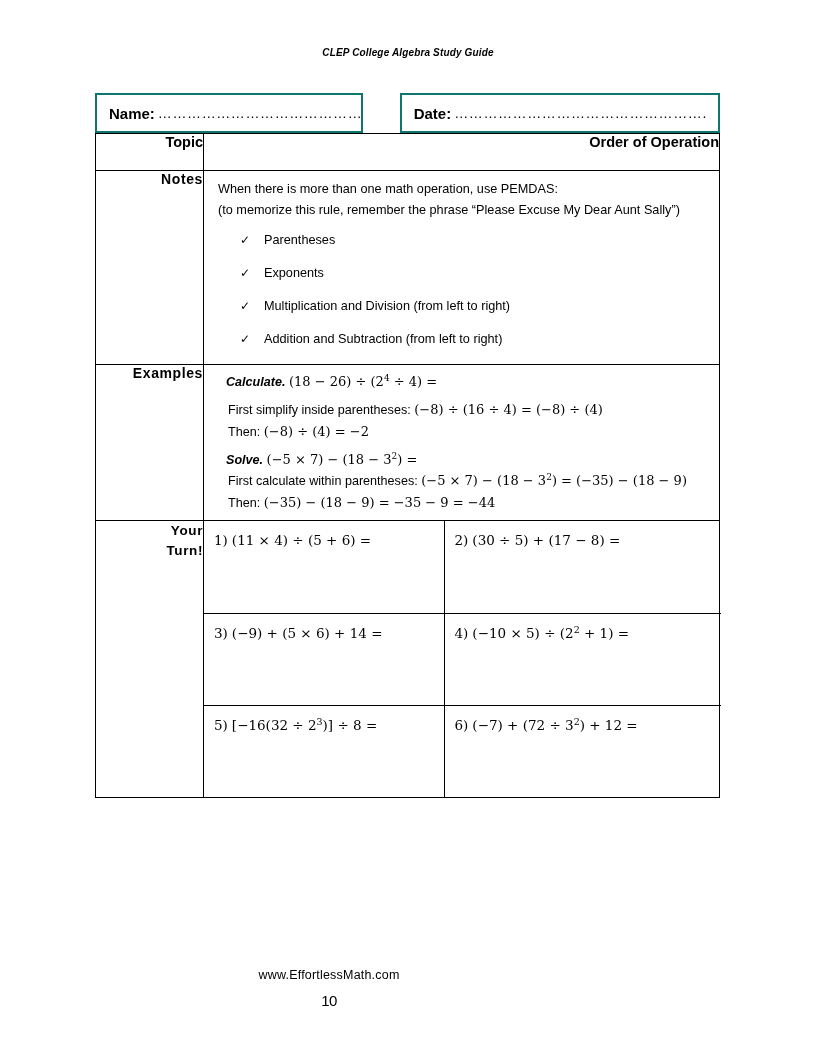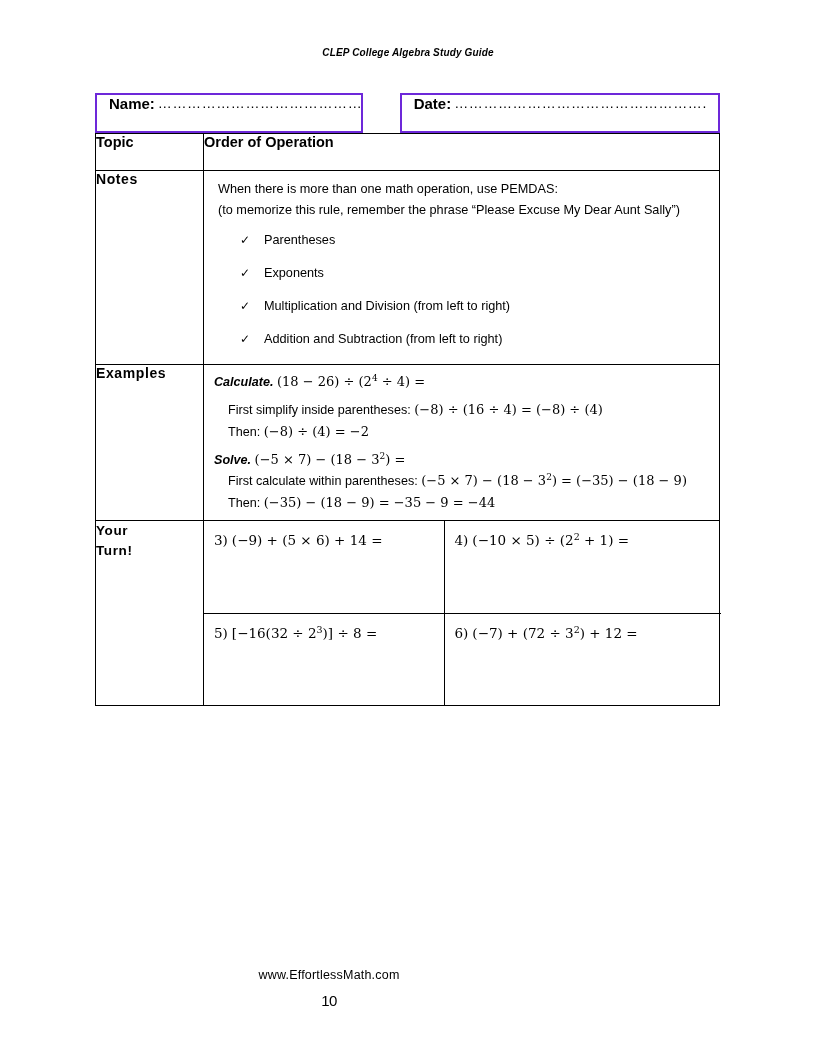--- a/index.html
+++ b/index.html
@@ -39,23 +39,24 @@
   
   .namedate {
     position: absolute;
     left: 95px;
     top: 93px;
     width: 625px;
     height: 40px;
     display: flex;
   }
   .nd-box {
-    border: 2px solid #6d28d9;
+    border: 2px solid #0f766e;
     box-sizing: border-box;
     display: flex;
+    align-items: center;
     padding-left: 12px;
     overflow: hidden;
     white-space: nowrap;
   }
   .nd-name { width: 290px; }
   .nd-gap  { width: 40px; }
   .nd-date { width: 347px; }
   .nd-label {
     font-weight: bold;
     font-size: 15px;
@@ -79,30 +80,30 @@
     table-layout: fixed;
   }
   .maintable td {
     border: 1.6px solid #000;
     vertical-align: top;
     padding: 0;
   }
   .col-label { width: 108px; }
 
   .cell-label {
-    text-align: left;
+    text-align: right;
     vertical-align: middle;
     font-weight: bold;
     font-size: 14px;
     letter-spacing: 0.6px;
   }
   .cell-label.small { font-size: 13.5px; line-height: 1.45; }
 
   .topic-head {
-    text-align: left;
+    text-align: right;
     vertical-align: middle;
     font-weight: bold;
     font-size: 14.5px;
     height: 36px;
   }
 
   
   .notes-body {
     padding: 9px 10px 10px 14px;
     font-size: 12.7px;
@@ -132,20 +133,21 @@
   
   .ex-body {
     padding: 6px 10px 7px 10px;
     font-size: 12.6px;
     line-height: 1.62;
   }
   .ex-line { margin: 0; }
   .ex-head {
     font-weight: bold;
     font-style: italic;
+    margin-left: 12px;
   }
   .ex-indent { padding-left: 14px; }
   .ex-gap { height: 7px; }
 
   .m {
     font-family: "DejaVu Serif", serif;
     font-size: 13px;
   }
   .m sup {
     font-size: 9px;
@@ -307,20 +309,28 @@
       <tr>
         <td class="cell-label small">
           <span>Your</span><br>
           <span>Turn!</span>
         </td>
         <td class="yt-wrap">
           <table class="yt-inner">
             <tbody>
               <tr>
                 <td class="c1">
+                  <span class="prob"><span class="pnum">1)</span><span>(11 × 4) ÷ (5 + 6) =</span></span>
+                </td>
+                <td class="c2">
+                  <span class="prob"><span class="pnum">2)</span><span>(30 ÷ 5) + (17 − 8) =</span></span>
+                </td>
+              </tr>
+              <tr>
+                <td class="c1">
                   <span class="prob"><span class="pnum">3)</span><span>(−9) + (5 × 6) + 14 =</span></span>
                 </td>
                 <td class="c2">
                   <span class="prob"><span class="pnum">4)</span><span>(−10 × 5) ÷ (2</span><sup>2</sup><span> + 1) =</span></span>
                 </td>
               </tr>
               <tr>
                 <td class="c1">
                   <span class="prob"><span class="pnum">5)</span><span>[−16(32 ÷ 2</span><sup>3</sup><span>)] ÷ 8 =</span></span>
                 </td>

